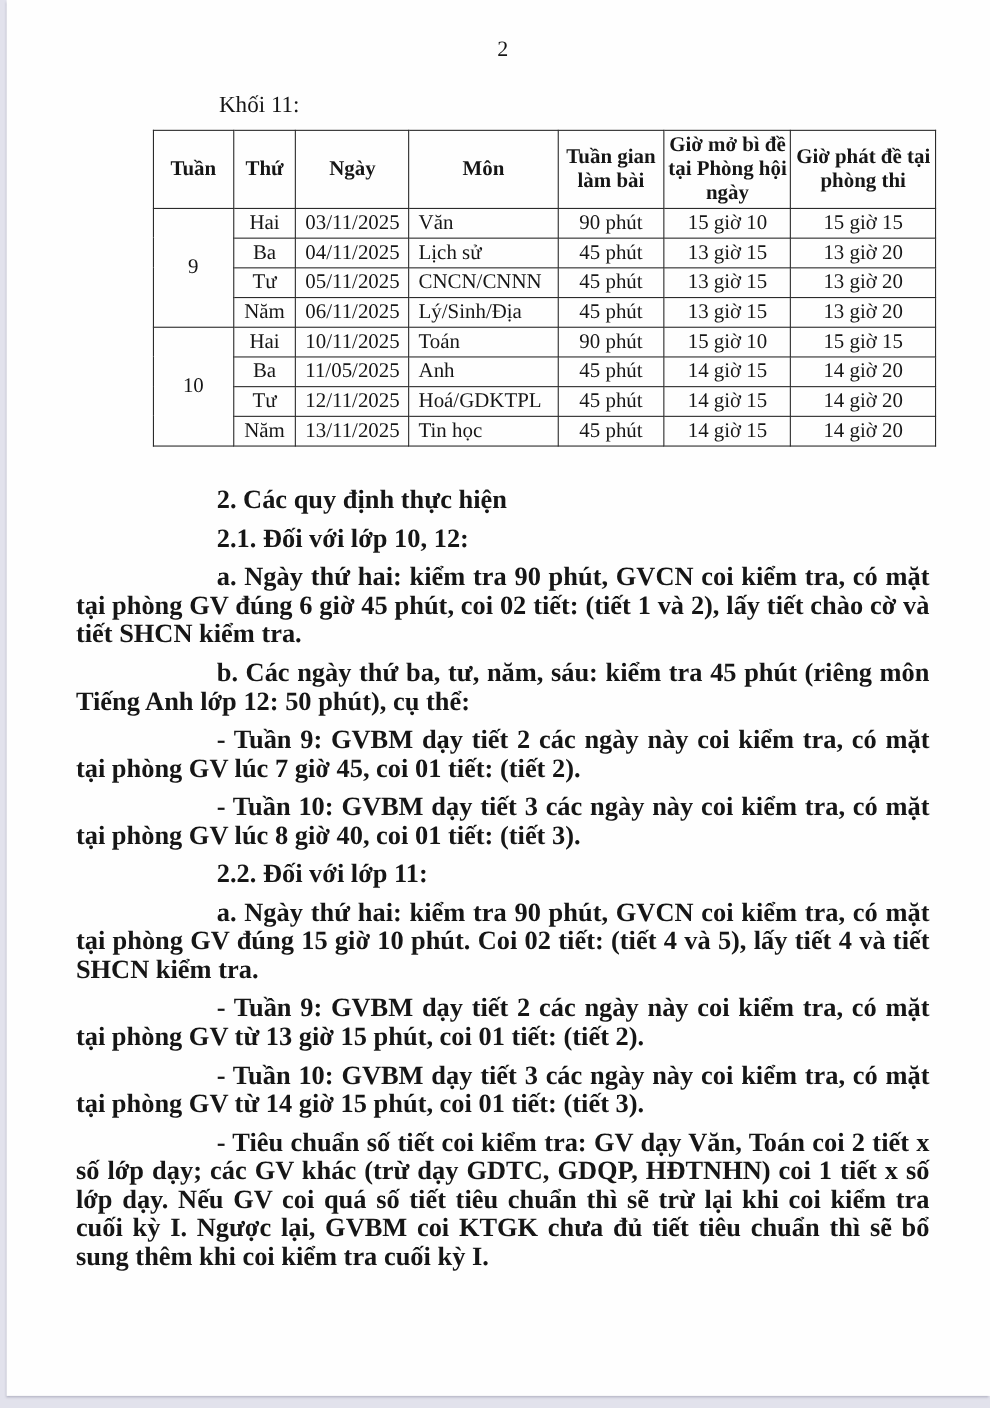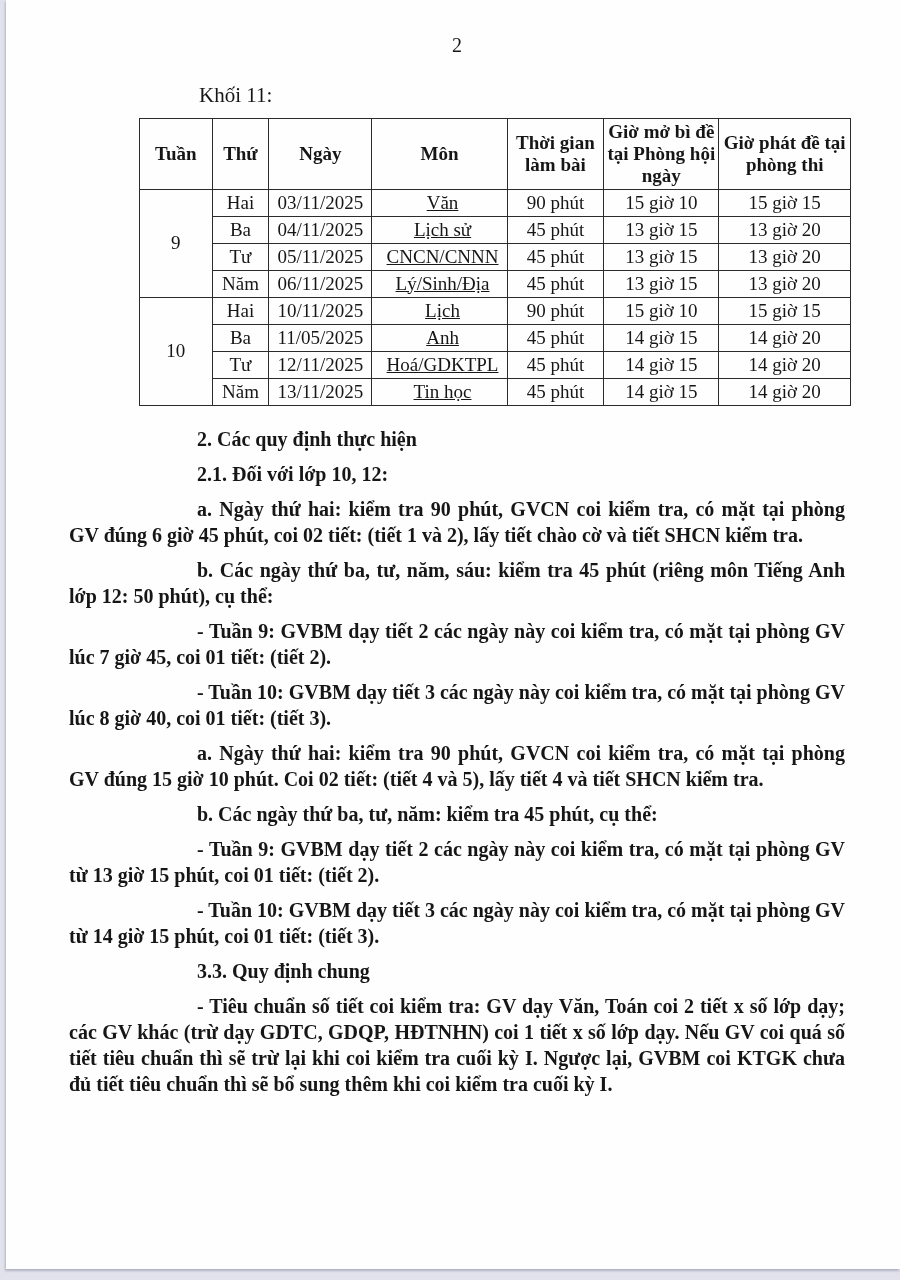--- a/index.html
+++ b/index.html
@@ -43,31 +43,31 @@
     padding:1px 2px;
     line-height:1.15;
     overflow:hidden;
   }
   table.sched th{
     font-weight:bold;
     height:62px;
     padding:2px 3px;
   }
   table.sched td{height:24px;}
-  table.sched td.subject{text-align:center;padding-left:8px;text-decoration:underline;}
+  table.sched td.subject{text-align:left;padding-left:8px;}
   col.c-week{width:10.2%;}
   col.c-day{width:8%;}
   col.c-date{width:14.5%;}
   col.c-subj{width:19%;}
   col.c-dur{width:13.6%;}
   col.c-open{width:16.2%;}
   col.c-hand{width:18.5%;}
   .sections{
-    margin-top:20px;
-    font-size:20px;
+    margin-top:36px;
+    font-size:24px;
   }
   .para{
     text-align:justify;
     text-indent:128px;
     line-height:26px;
     margin:0 0 9px 0;
     font-weight:bold;
   }
   .shead{
     font-weight:bold;
@@ -93,21 +93,21 @@
       <col class="c-dur">
         <col class="c-open">
         <col class="c-hand">
     </colgroup>
     <thead>
       <tr>
         <th>Tuần</th>
         <th>Thứ</th>
         <th>Ngày</th>
         <th>Môn</th>
-        <th>Thời gian làm bài</th>
+        <th>Tuần gian làm bài</th>
         <th>Giờ mở bì đề tại Phòng hội ngày</th>
         <th>Giờ phát đề tại phòng thi</th>
       </tr>
     </thead>
     <tbody>
         <tr>
           <td rowspan="4">9</td>
           <td>Hai</td>
           <td>03/11/2025</td>
           <td class="subject">Văn</td>
@@ -136,21 +136,21 @@
           <td>06/11/2025</td>
           <td class="subject">Lý/Sinh/Địa</td>
           <td>45 phút</td>
           <td>13 giờ 15</td>
           <td>13 giờ 20</td>
         </tr>
         <tr>
           <td rowspan="4">10</td>
           <td>Hai</td>
           <td>10/11/2025</td>
-          <td class="subject">Lịch</td>
+          <td class="subject">Toán</td>
           <td>90 phút</td>
           <td>15 giờ 10</td>
           <td>15 giờ 15</td>
         </tr>
         <tr>
           <td>Ba</td>
           <td>11/05/2025</td>
           <td class="subject">Anh</td>
           <td>45 phút</td>
           <td>14 giờ 15</td>
@@ -175,21 +175,20 @@
       </tbody>
   </table>
 
   <div class="sections">
       <div class="shead">2. Các quy định thực hiện</div>
       <div class="shead">2.1. Đối với lớp 10, 12:</div>
       <div class="para">a. Ngày thứ hai: kiểm tra 90 phút, GVCN coi kiểm tra, có mặt tại phòng GV đúng 6 giờ 45 phút, coi 02 tiết:  (tiết 1 và 2), lấy tiết chào cờ và tiết SHCN kiểm tra.</div>
       <div class="para">b. Các ngày thứ ba, tư, năm, sáu: kiểm tra 45 phút (riêng môn Tiếng Anh lớp 12: 50 phút), cụ thể:</div>
       <div class="para">- Tuần 9: GVBM dạy tiết 2 các ngày này coi kiểm tra, có mặt tại phòng GV lúc 7 giờ 45, coi 01 tiết:  (tiết 2).</div>
       <div class="para">- Tuần 10: GVBM dạy tiết 3 các ngày này coi kiểm tra, có mặt tại phòng GV lúc 8 giờ 40, coi 01 tiết:  (tiết 3).</div>
+      <div class="shead">2.2. Đối với lớp 11:</div>
       <div class="para">a. Ngày thứ hai: kiểm tra 90 phút, GVCN coi kiểm tra, có mặt tại phòng GV đúng 15 giờ 10 phút. Coi 02 tiết: (tiết 4 và 5), lấy tiết 4 và tiết SHCN kiểm tra.</div>
-      <div class="para">b. Các ngày thứ ba, tư, năm: kiểm tra 45 phút, cụ thể:</div>
       <div class="para">- Tuần 9: GVBM dạy tiết 2 các ngày này coi kiểm tra, có mặt tại phòng GV từ 13 giờ 15 phút, coi 01 tiết: (tiết 2).</div>
       <div class="para">- Tuần 10: GVBM dạy tiết 3 các ngày này coi kiểm tra, có mặt tại phòng GV từ 14 giờ 15 phút, coi 01 tiết: (tiết 3).</div>
-      <div class="shead">3.3. Quy định chung</div>
       <div class="para">- Tiêu chuẩn số tiết coi kiểm tra: GV dạy Văn, Toán coi 2 tiết x số lớp dạy; các GV khác (trừ dạy GDTC, GDQP, HĐTNHN) coi 1 tiết x số lớp dạy. Nếu GV coi quá số tiết tiêu chuẩn thì sẽ trừ lại khi coi kiểm tra cuối kỳ I. Ngược lại, GVBM coi KTGK chưa đủ tiết tiêu chuẩn thì sẽ bổ sung thêm khi coi kiểm tra cuối kỳ I.</div>
     </div>
 
 </div>
 
 </body></html>

